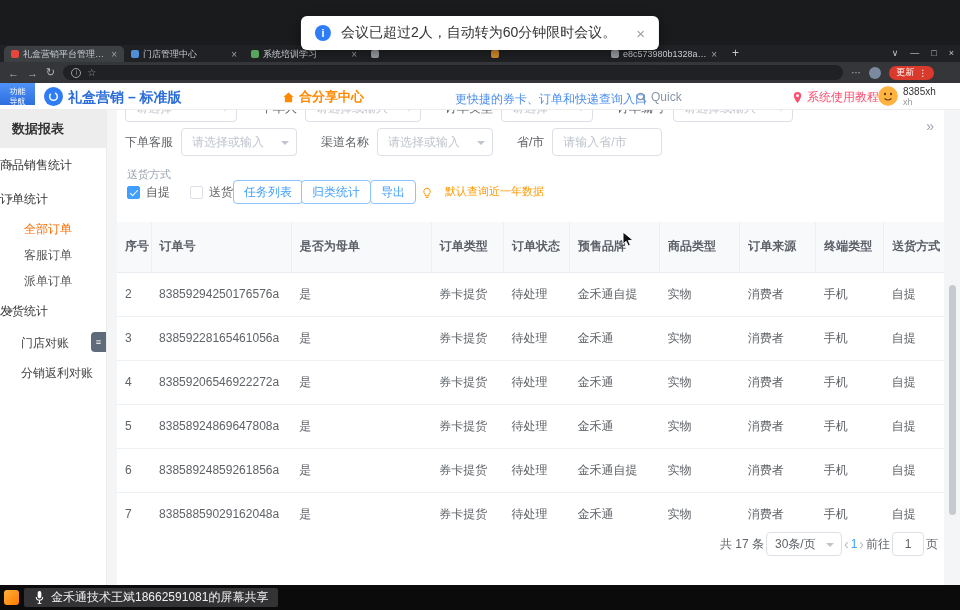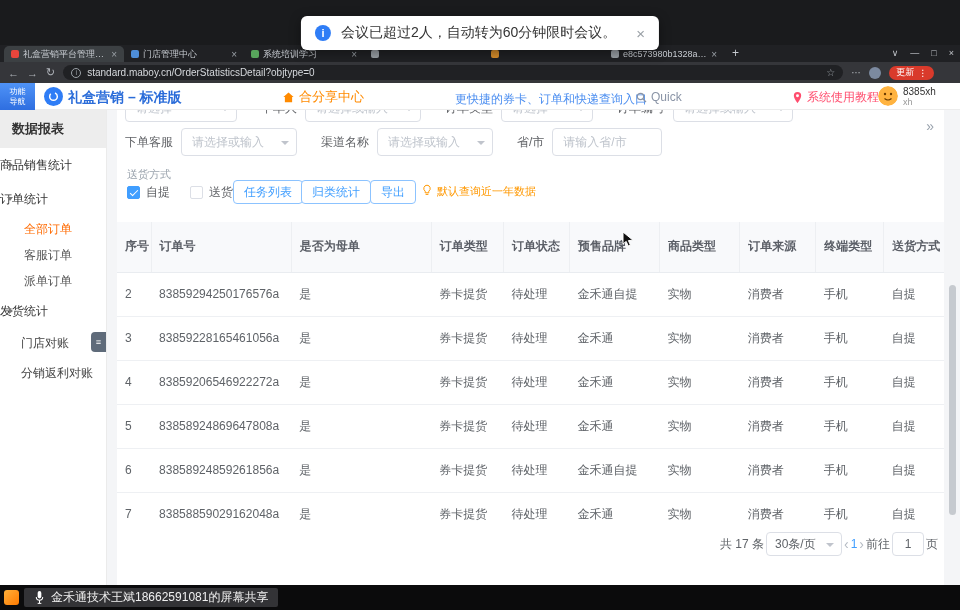--- a/index.html
+++ b/index.html
@@ -33,26 +33,26 @@
   .url-field { flex:1; height:15px; background:#202124; border-radius:8px; display:flex; align-items:center; gap:6px; padding:0 8px; max-width:780px; }
   .site-i { width:10px; height:10px; border-radius:50%; border:1px solid #9aa0a6; color:#9aa0a6; font-size:7px; line-height:8px; text-align:center; flex:0 0 auto; }
   .url-text { font-size:10px; color:#d5d8dc; flex:1; white-space:nowrap; overflow:hidden; }
   .url-star { color:#9aa0a6; font-size:10px; cursor:pointer; }
   .dim { color:#aeb2b8; font-size:10px; cursor:pointer; }
   .prof { width:12px; height:12px; border-radius:50%; background:#7c8aa0; cursor:pointer; }
   .update-pill { background:#d93a2b; color:#fff; font-size:9px; border-radius:9px; height:14px; display:flex; align-items:center; gap:4px; padding:0 7px; cursor:pointer; }
 
   
   .appheader { position:absolute; left:0; top:83px; width:100%; height:27px; background:#fff; border-bottom:1px solid #ececec; z-index:2; }
-  .nav-toggle { position:absolute; left:0; top:0; width:35px; height:27px; background:linear-gradient(180deg,#4f93f7,#2e6ee0); color:#fff;
+  .nav-toggle { position:absolute; left:0; top:0; width:35px; height:22px; background:linear-gradient(180deg,#4f93f7,#2e6ee0); color:#fff;
                 font-size:8px; text-align:center; line-height:10px; padding-top:4px; cursor:pointer; }
   .logo-circ { position:absolute; left:44px; top:4px; width:19px; height:19px; border-radius:50%; background:#2f7df6; display:flex; align-items:center; justify-content:center; }
   .brand { position:absolute; left:68px; top:6px; font-size:14px; font-weight:bold; color:#2a6cd9; white-space:nowrap; }
   .share-grp { position:absolute; left:282px; top:5px; display:flex; align-items:center; gap:4px; cursor:pointer; }
-  .share-txt { font-size:13px; font-weight:normal; color:#ff8a00; white-space:nowrap; }
+  .share-txt { font-size:13px; font-weight:bold; color:#ff8a00; white-space:nowrap; }
   .promo { position:absolute; left:455px; top:8px; font-size:12px; color:#4a8df0; white-space:nowrap; cursor:pointer; }
   .quick-grp { position:absolute; left:636px; top:7px; display:flex; align-items:center; gap:4px; cursor:pointer; }
   .quick-txt { font-size:12px; color:#8a94a6; }
   .tut-grp { position:absolute; left:792px; top:6px; display:flex; align-items:center; gap:4px; cursor:pointer; }
   .tut-txt { font-size:12px; color:#ff4d6e; white-space:nowrap; }
   .user-ava { position:absolute; left:878px; top:3px; width:20px; height:20px; border-radius:50%; overflow:hidden; cursor:pointer; }
   .user-names { position:absolute; left:903px; top:4px; line-height:10px; cursor:pointer; }
   .user-n1 { font-size:10px; color:#333; } .user-n2 { font-size:9px; color:#999; }
 
   
@@ -90,21 +90,21 @@
   .cb-row { position:absolute; left:10px; top:72px; display:flex; align-items:center; gap:20px; height:20px; }
   .cb { display:flex; align-items:center; gap:6px; cursor:pointer; }
   .cb .box { width:13px; height:13px; border:1px solid #dcdfe6; border-radius:2px; background:#fff; position:relative; }
   .cb.checked .box { background:#409eff; border-color:#409eff; }
   .cb.checked .box::after { content:""; position:absolute; left:4px; top:1px; width:3px; height:7px;
                             border-right:1.5px solid #fff; border-bottom:1.5px solid #fff; transform:rotate(45deg); }
   .cb .lb { font-size:12px; color:#606266; }
   .btn { position:absolute; top:70px; height:24px; border:1px solid #8cc3ff; border-radius:4px; background:#fff; color:#409eff;
          font-size:12px; display:flex; align-items:center; padding:0 10px; cursor:pointer; white-space:nowrap; }
   .b1{left:116px;} .b2{left:184px;} .b3{left:253px;}
-  .tip { position:absolute; left:304px; top:74px; display:flex; align-items:flex-start; gap:4px; }
+  .tip { position:absolute; left:304px; top:74px; display:flex; align-items:flex-end; gap:12px; }
   .tip-text { font-size:11px; color:#ff9800; white-space:nowrap; }
   .chev { position:absolute; right:12px; top:8px; color:#99a2ad; font-size:14px; letter-spacing:-2px; cursor:pointer; }
 
   
   .table-wrap { position:absolute; left:0; top:112px; width:100%; height:306px; overflow:hidden; }
   table.grid { width:100%; border-collapse:collapse; table-layout:fixed; }
   .grid th { height:50px; background:#f8f9fb; font-size:12px; font-weight:bold; color:#5a5e66; text-align:left; padding-left:8px;
              border-bottom:1px solid #e9ecf0; border-right:1px solid #edeff2; white-space:nowrap; overflow:hidden; }
   .grid th:last-child { border-right:none; }
   .grid td { height:44px; font-size:12px; color:#5f6368; padding-left:8px; border-bottom:1px solid #eef0f3; white-space:nowrap; overflow:hidden; }
@@ -177,21 +177,20 @@
     <span>□</span>
     <span>×</span>
   </div>
 
   <div class="urlbar">
     <span class="nav-ic">←</span>
     <span class="nav-ic">→</span>
     <span class="nav-ic">↻</span>
     <div class="url-field">
       <span class="site-i">i</span>
-      <span class="url-text">standard.maboy.cn/OrderStatisticsDetail?objtype=0</span>
       <span class="url-star">☆</span>
     </div>
     <span class="dim">⋯</span>
     <span class="prof"></span>
     <span class="update-pill">
       <span>更新</span>
       <span>⋮</span>
     </span>
   </div>
 

